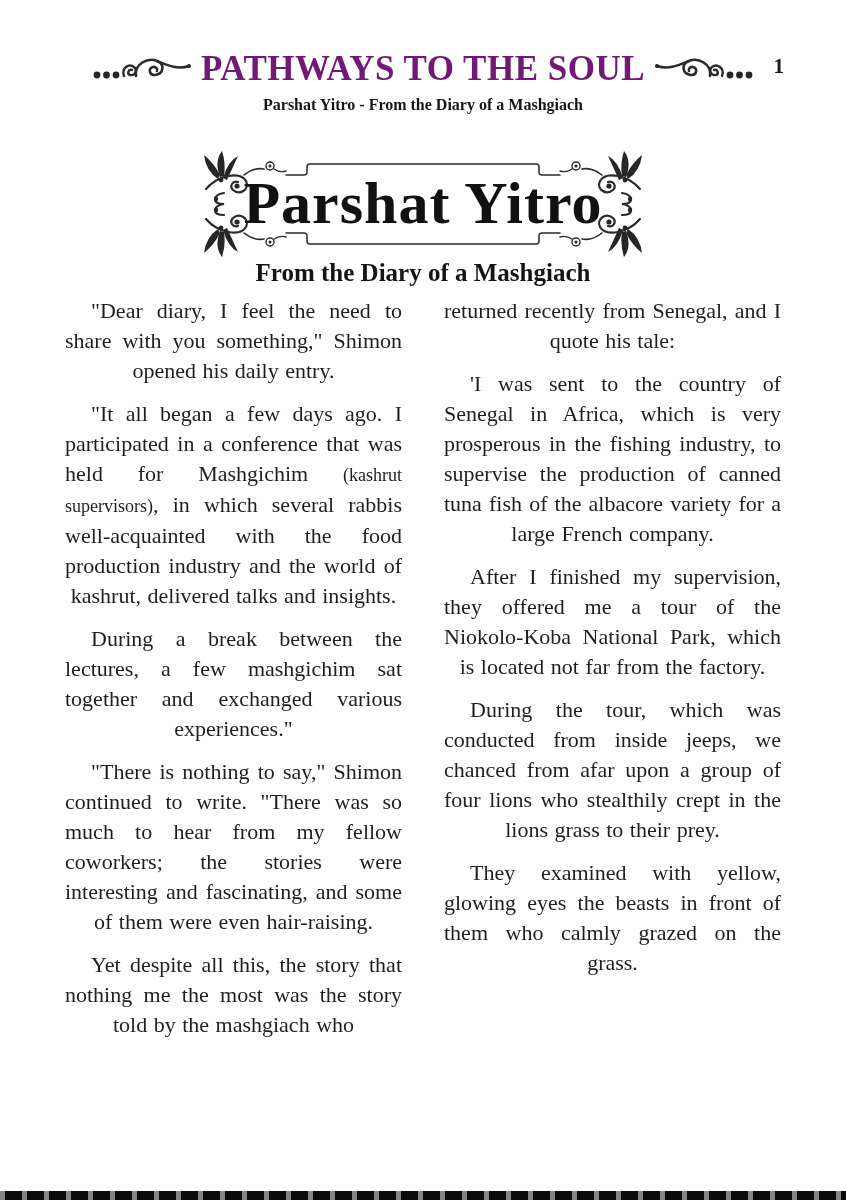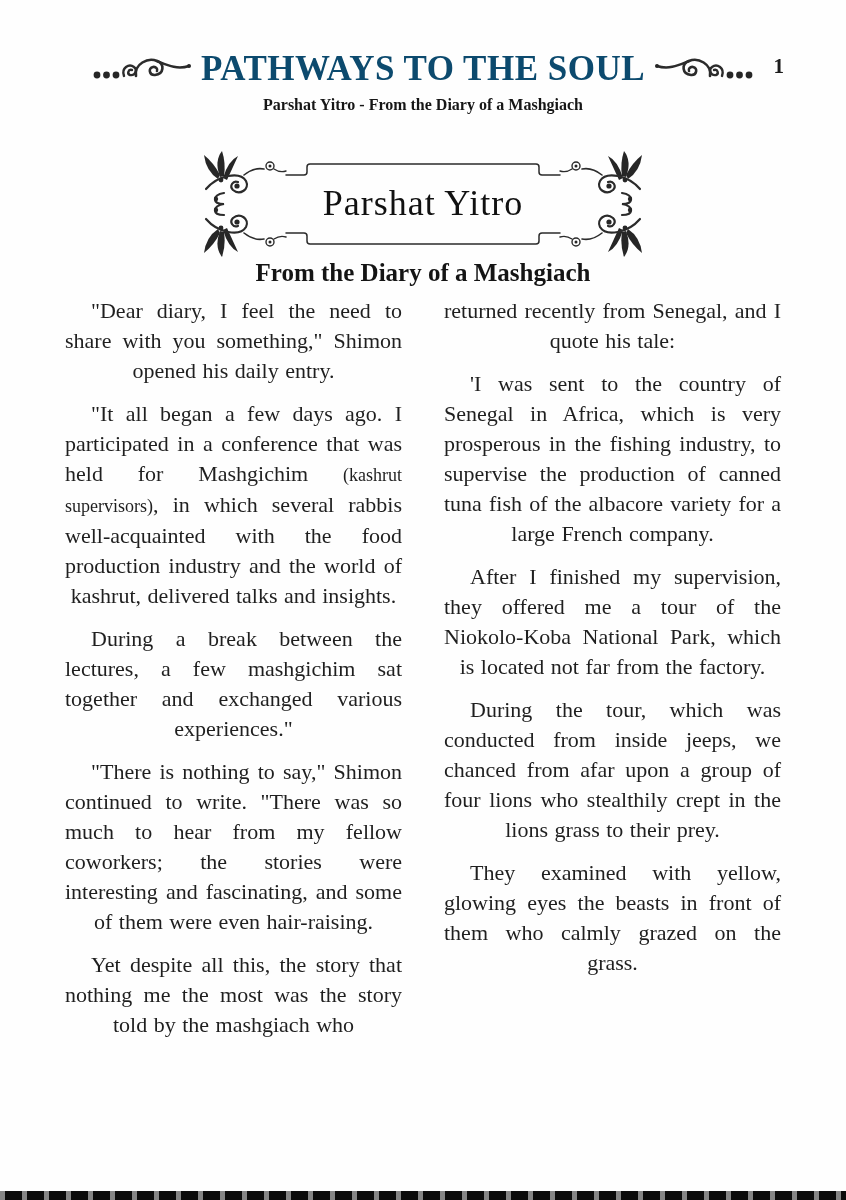--- a/index.html
+++ b/index.html
@@ -11,40 +11,40 @@
   .page{position:absolute;inset:0;}
 
   
   .masthead{padding-top:48px;position:relative;}
   .masthead-line{
     display:flex;align-items:center;justify-content:center;gap:8px;
     height:42px;
   }
   .masthead-title{
     margin:0;font-size:35px;font-weight:bold;letter-spacing:.5px;
-    white-space:nowrap;color:#0c4a6e;
+    white-space:nowrap;color:#701a75;
   }
   .mast-flourish{flex:0 0 auto;}
   .page-number{
     position:absolute;top:54px;right:62px;
     font-size:21px;font-weight:bold;
   }
   .masthead-subtitle{
     text-align:center;font-size:16px;font-weight:bold;margin-top:6px;
     color:#161616;
   }
 
   
   .title-frame{
     position:relative;width:446px;height:110px;margin:35px auto 0;
   }
   .title-frame svg{position:absolute;inset:0;}
   .parsha-title{
     position:absolute;inset:0;display:flex;align-items:center;justify-content:center;
-    font-size:36px;font-weight:normal;letter-spacing:1px;color:#111;
+    font-size:60px;font-weight:bold;letter-spacing:1px;color:#111;
     padding-bottom:2px;
   }
 
   
   .article-heading{
     margin:0 0 0;text-align:center;
     font-size:25px;font-weight:bold;color:#141414;
   }
   .columns{
     width:716px;margin:9px auto 0;display:flex;gap:42px;

